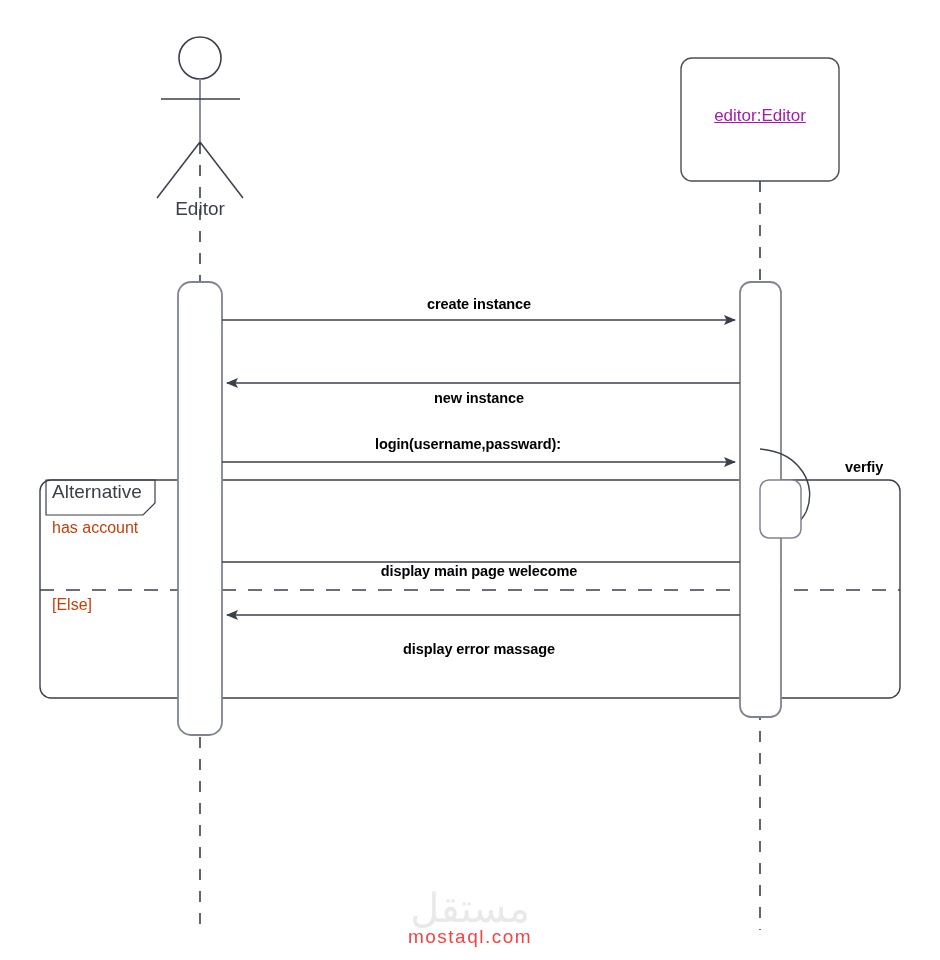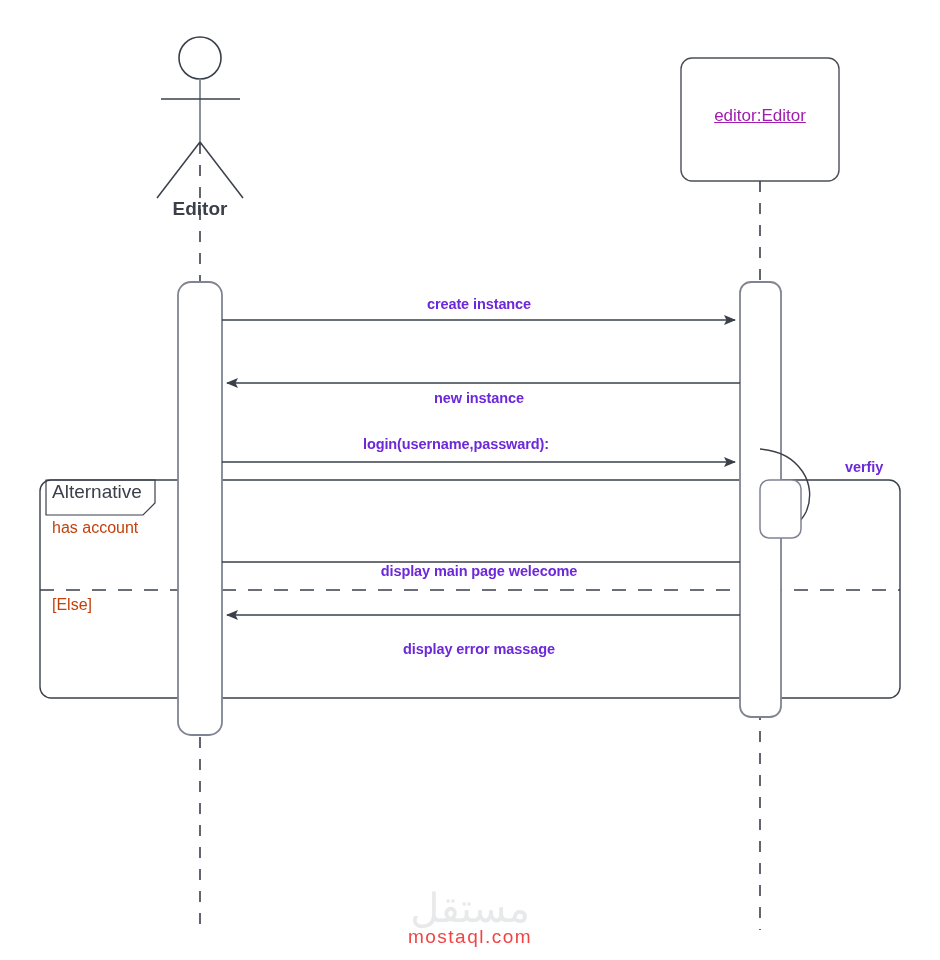--- a/index.html
+++ b/index.html
@@ -22,21 +22,21 @@
     width: 940px;
     height: 960px;
   }
   .lbl {
     position: absolute;
     white-space: nowrap;
   }
   .msg-label {
     font-size: 14.5px;
     font-weight: bold;
-    color: #6d28d9;
+    color: #000000;
     letter-spacing: -0.1px;
     transform: translateX(-50%);
   }
   .actor-label {
     font-size: 19px;
     color: #3a3f4a;
     transform: translateX(-50%);
   }
   .object-label {
     font-size: 17px;
@@ -120,35 +120,35 @@
       <path d="M790,525 L776,530 L790,536 L787,530 Z" fill="#3a3f4a"></path>
     </g>
 
     <rect x="760" y="480" width="41" height="58" rx="9" ry="9" fill="#ffffff" stroke="#808492" stroke-width="1.5"></rect>
 
     <line x1="740" y1="562" x2="222" y2="562" stroke="#3a3f4a" stroke-width="1.5"></line>
 
     <line x1="740" y1="615" x2="227" y2="615" stroke="#3a3f4a" stroke-width="1.5" marker-end="url(#arrowLeft)"></line>
   </svg>
 
-  <div class="lbl actor-label" style="left:200px; top:198px;font-weight:bold;">Editor</div>
+  <div class="lbl actor-label" style="left:200px; top:198px;">Editor</div>
 
   <div class="lbl object-label" style="left:760px; top:106px;">editor:Editor</div>
 
   <div class="lbl frag-op" style="left:52px; top:481px;">Alternative</div>
 
   <div class="lbl frag-guard" style="left:52px; top:519px;">has account</div>
 
   <div class="lbl frag-guard" style="left:52px; top:596px;">[Else]</div>
 
   <div class="lbl msg-label" style="left:479px; top:296px;">create instance</div>
 
   <div class="lbl msg-label" style="left:479px; top:390px;text-align:center;">new instance</div>
 
-  <div class="lbl msg-label" style="left:456px; top:436px;">login(username,passward):</div>
+  <div class="lbl msg-label" style="left:468px; top:436px;">login(username,passward):</div>
 
   <div class="lbl msg-label" style="left:845px; top:459px; transform:none;">verfiy</div>
 
   <div class="lbl msg-label" style="left:479px; top:537px;margin-top:26px;">display main page welecome</div>
 
   <div class="lbl msg-label" style="left:479px; top:641px;">display error massage</div>
 
   <div class="lbl wm-ar" style="left:470px; top:885px;">مستقل</div>
   <div class="lbl wm-en" style="left:470px; top:918px;">mostaql.com</div>
 

